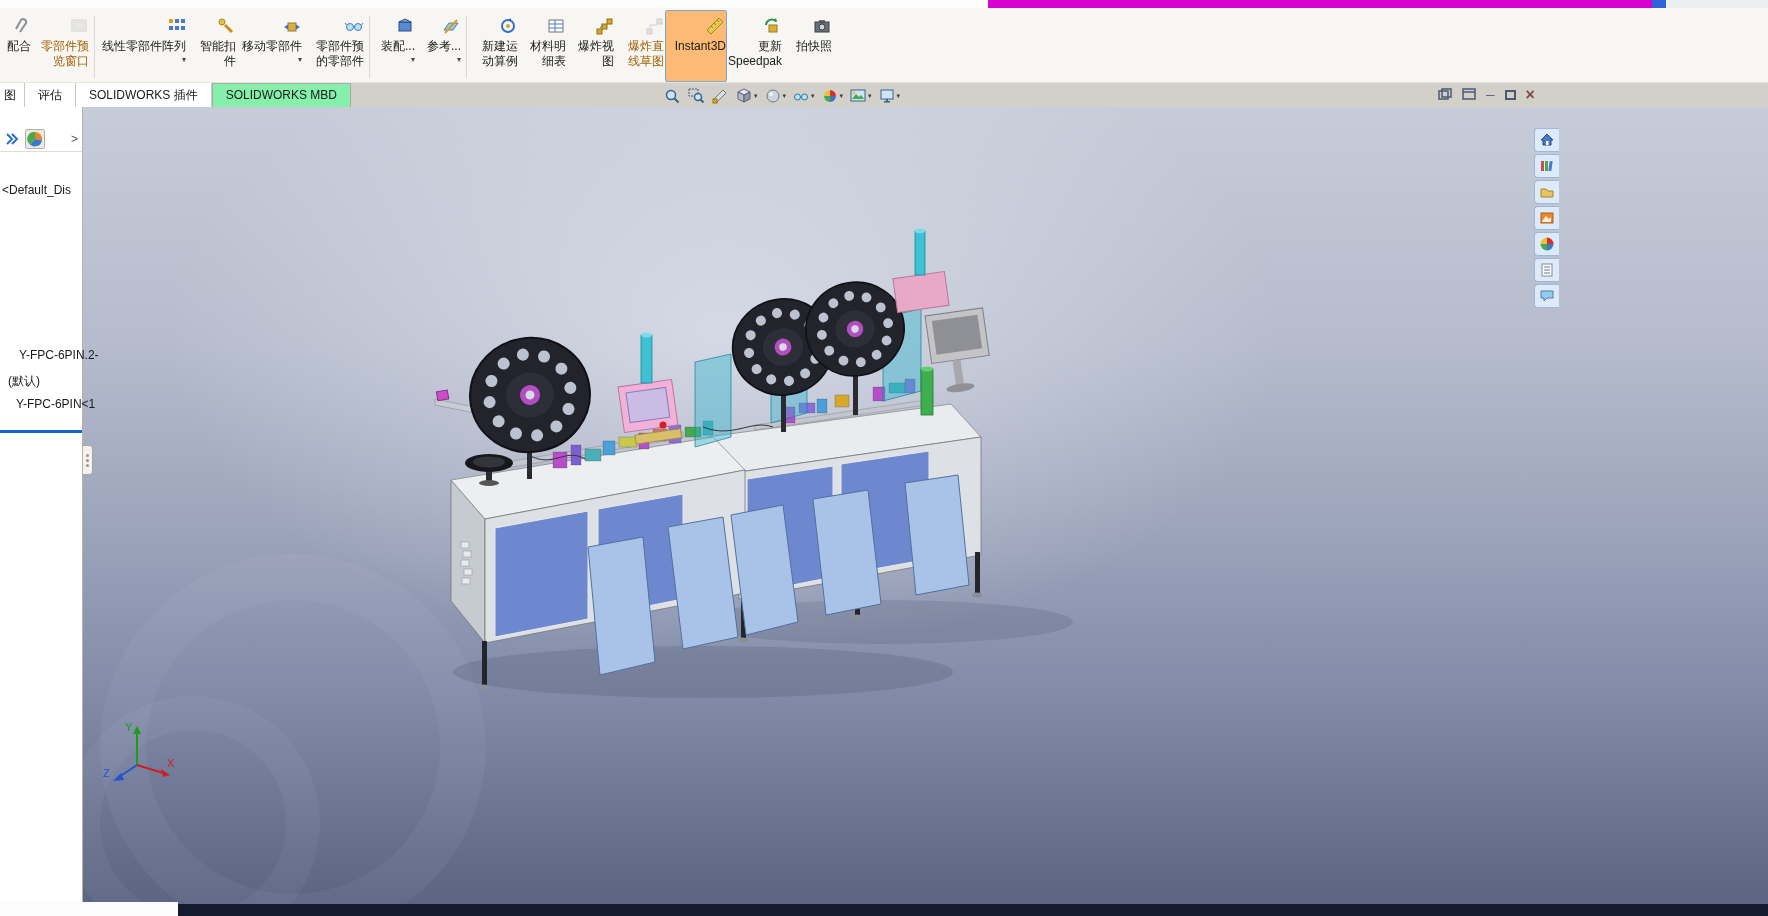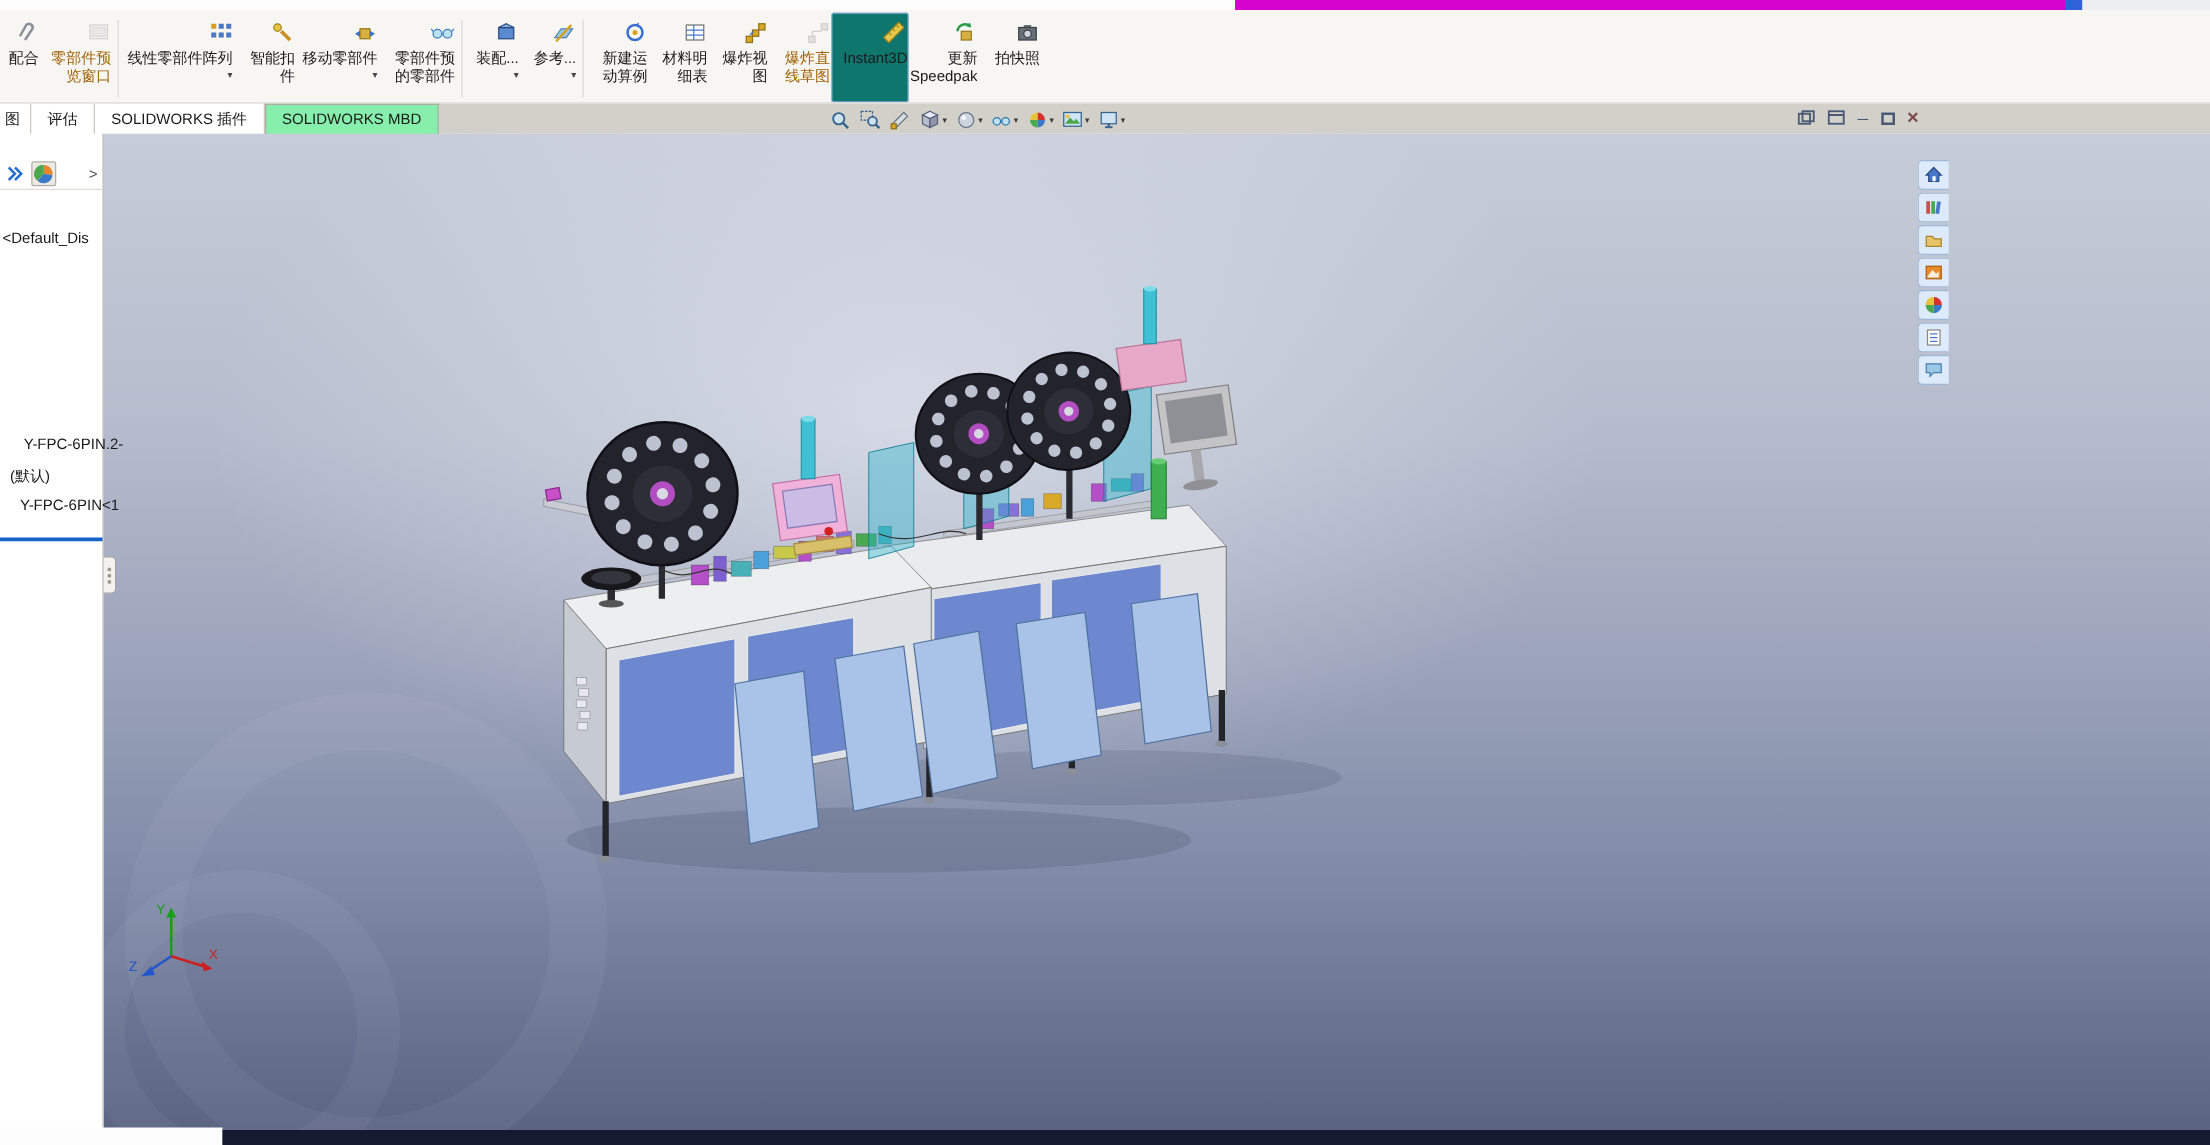--- a/index.html
+++ b/index.html
@@ -15,21 +15,21 @@
   .ts-gray{position:absolute;left:1666px;top:0;width:102px;height:8px;background:#eceff2}
 
   
   .ribbon{left:0;top:8px;width:1768px;height:74px;background:#f7f6f3;display:flex;align-items:stretch;padding:2px 0 0 2px}
   .rbtn{display:flex;flex-direction:column;align-items:flex-end;padding-top:2px;border:1px solid transparent;border-radius:2px;overflow:hidden;flex:0 0 auto}
   .ric{height:26px;display:flex;align-items:center;justify-content:center}
   .rlbl{font-size:12px;line-height:15px;white-space:nowrap}
   .drop{font-size:8px;line-height:9px;color:#444;margin-top:1px}
   .rbtn.disabled .rlbl{color:#a16207}
   .rbtn.disabled svg{opacity:.45}
-  .rbtn.active{background:#0f766e;border-color:#7fa8cf}
+  .rbtn.active{background:#fdba74;border-color:#7fa8cf}
   .rsep{width:1px;background:#dcd9d3;margin:6px 4px 4px;flex:0 0 auto}
 
   
   .tabrow{left:0;top:82px;width:1768px;height:25px;background:#d3d0ca;border-top:1px solid #e6e4df}
   .tabs{position:absolute;left:0;top:0;height:25px;display:flex;background:#fff}
   .tab{padding:0 13px;line-height:24px;border-right:1px solid #cbc8c2;white-space:nowrap}
   .tab.partial{padding:0 8px 0 4px}
   .tab.mbd{background:#86efac;border:1px solid #aeaba5;border-bottom:none;line-height:22px}
 
   

